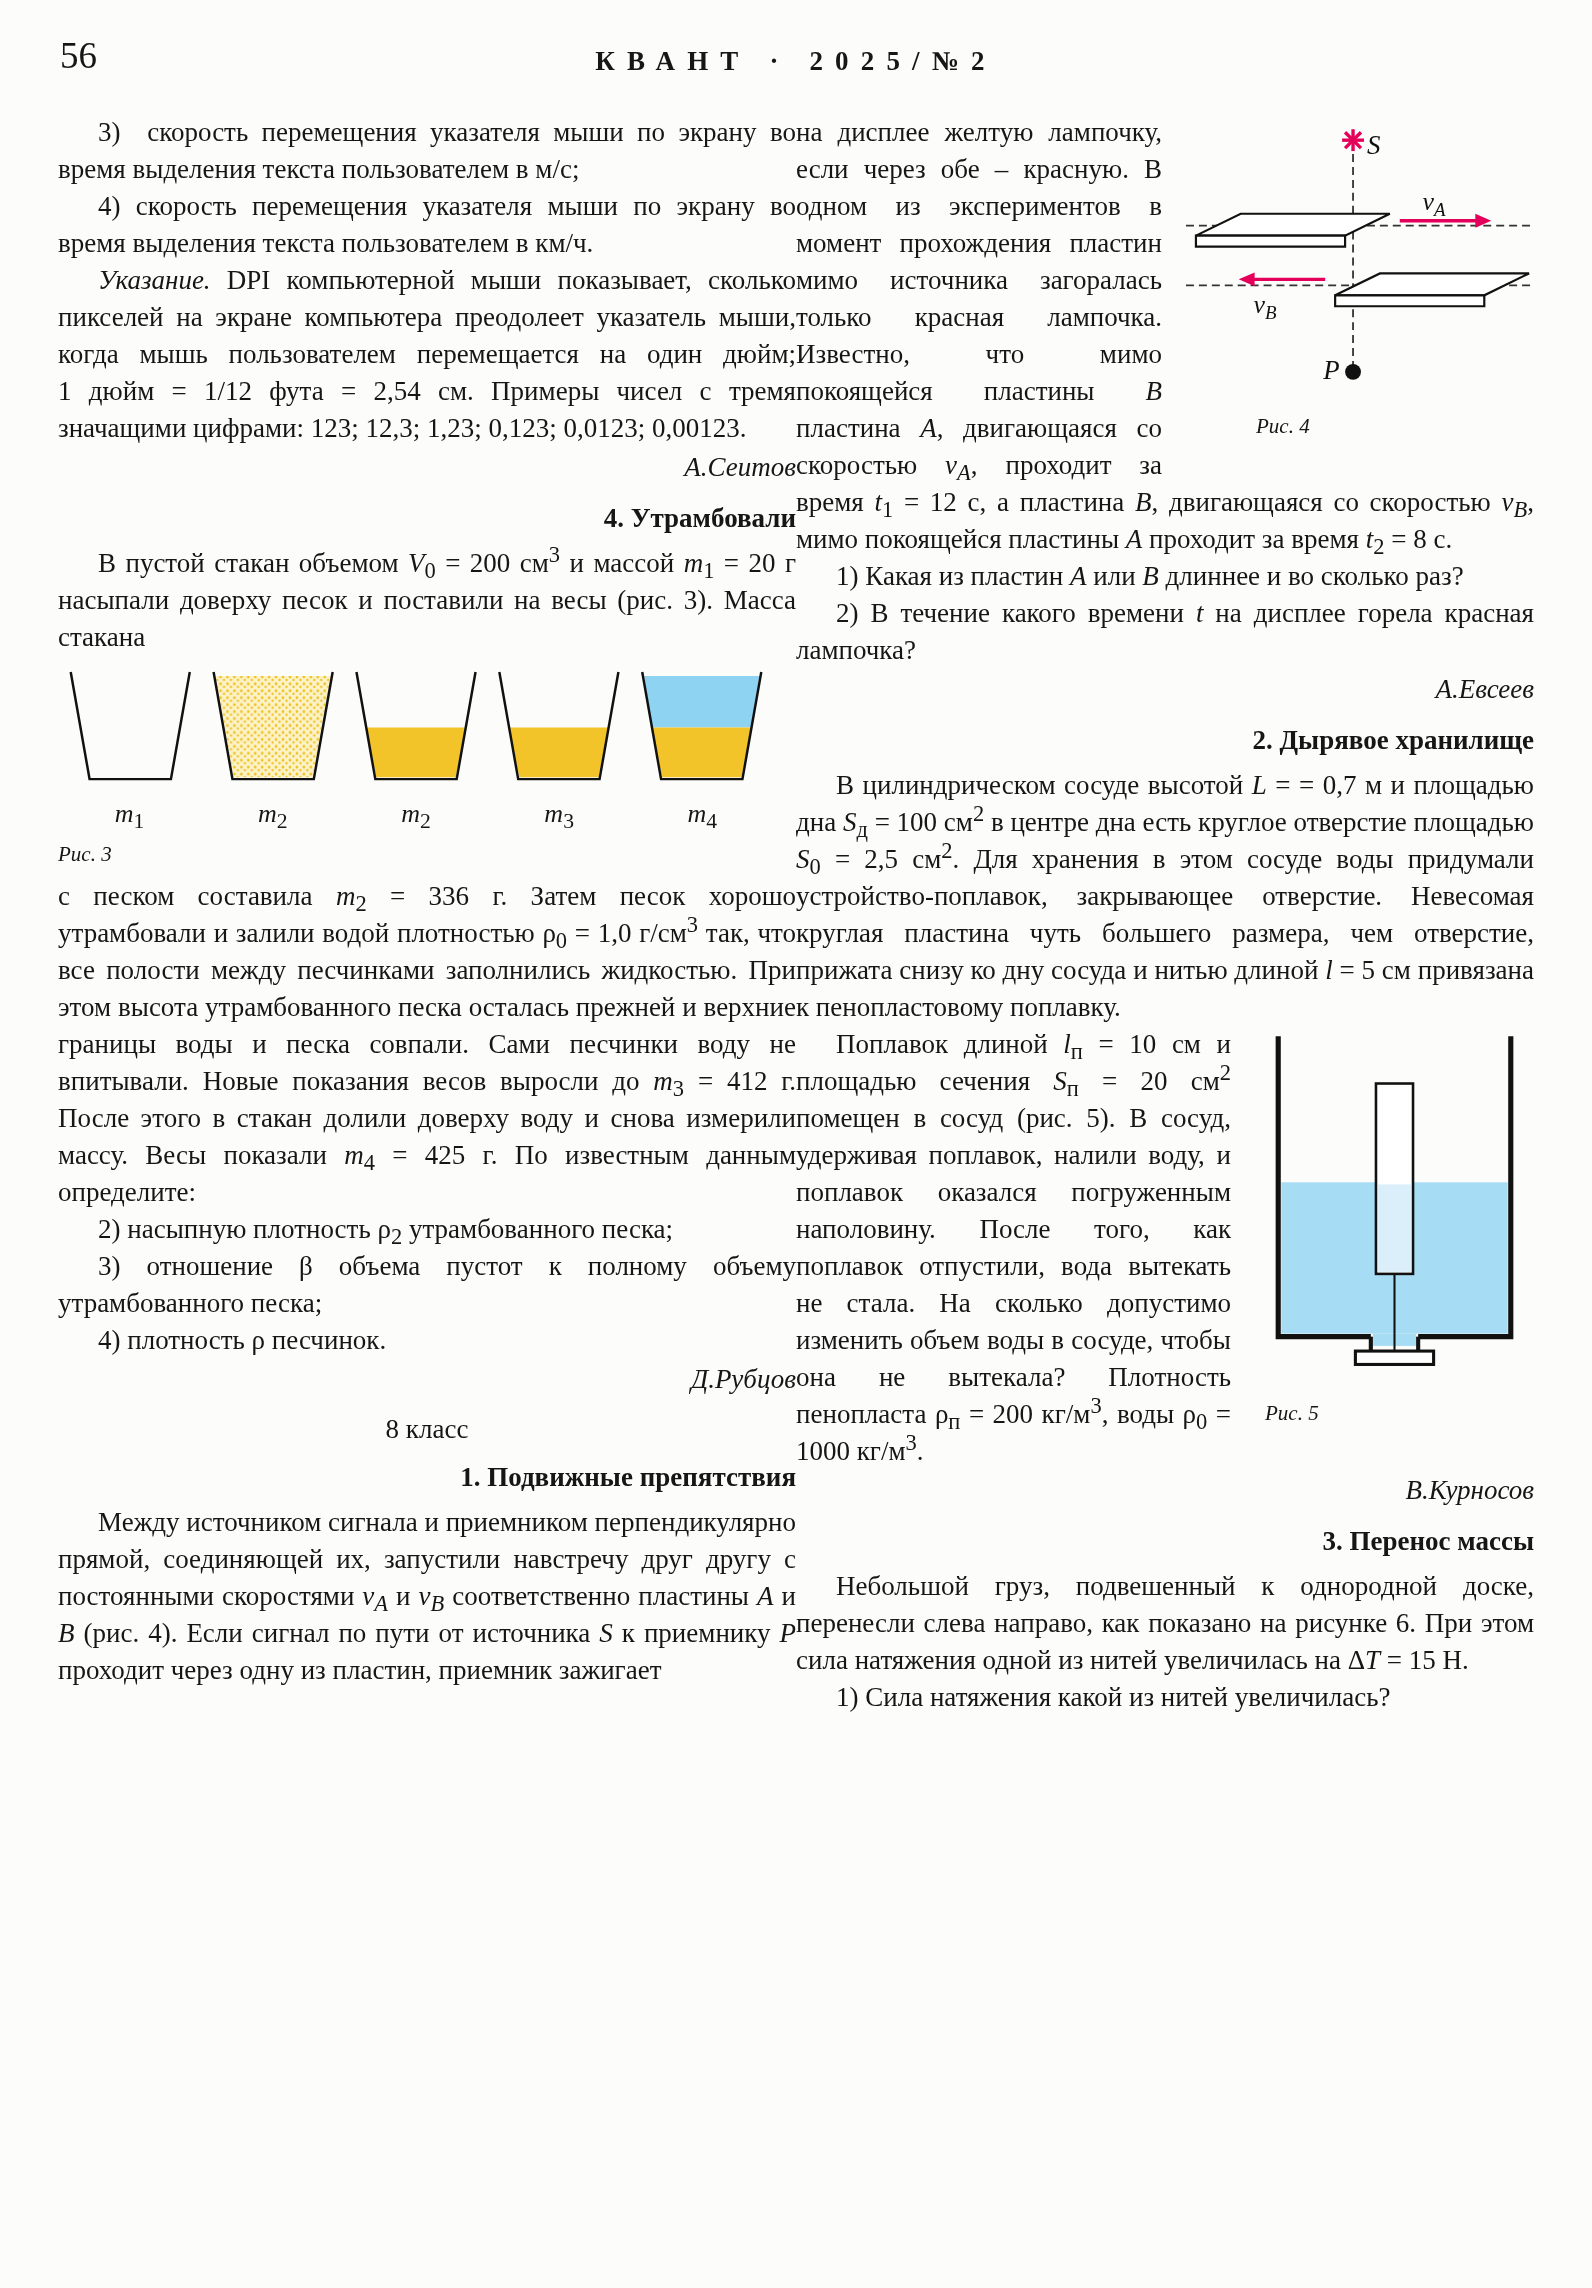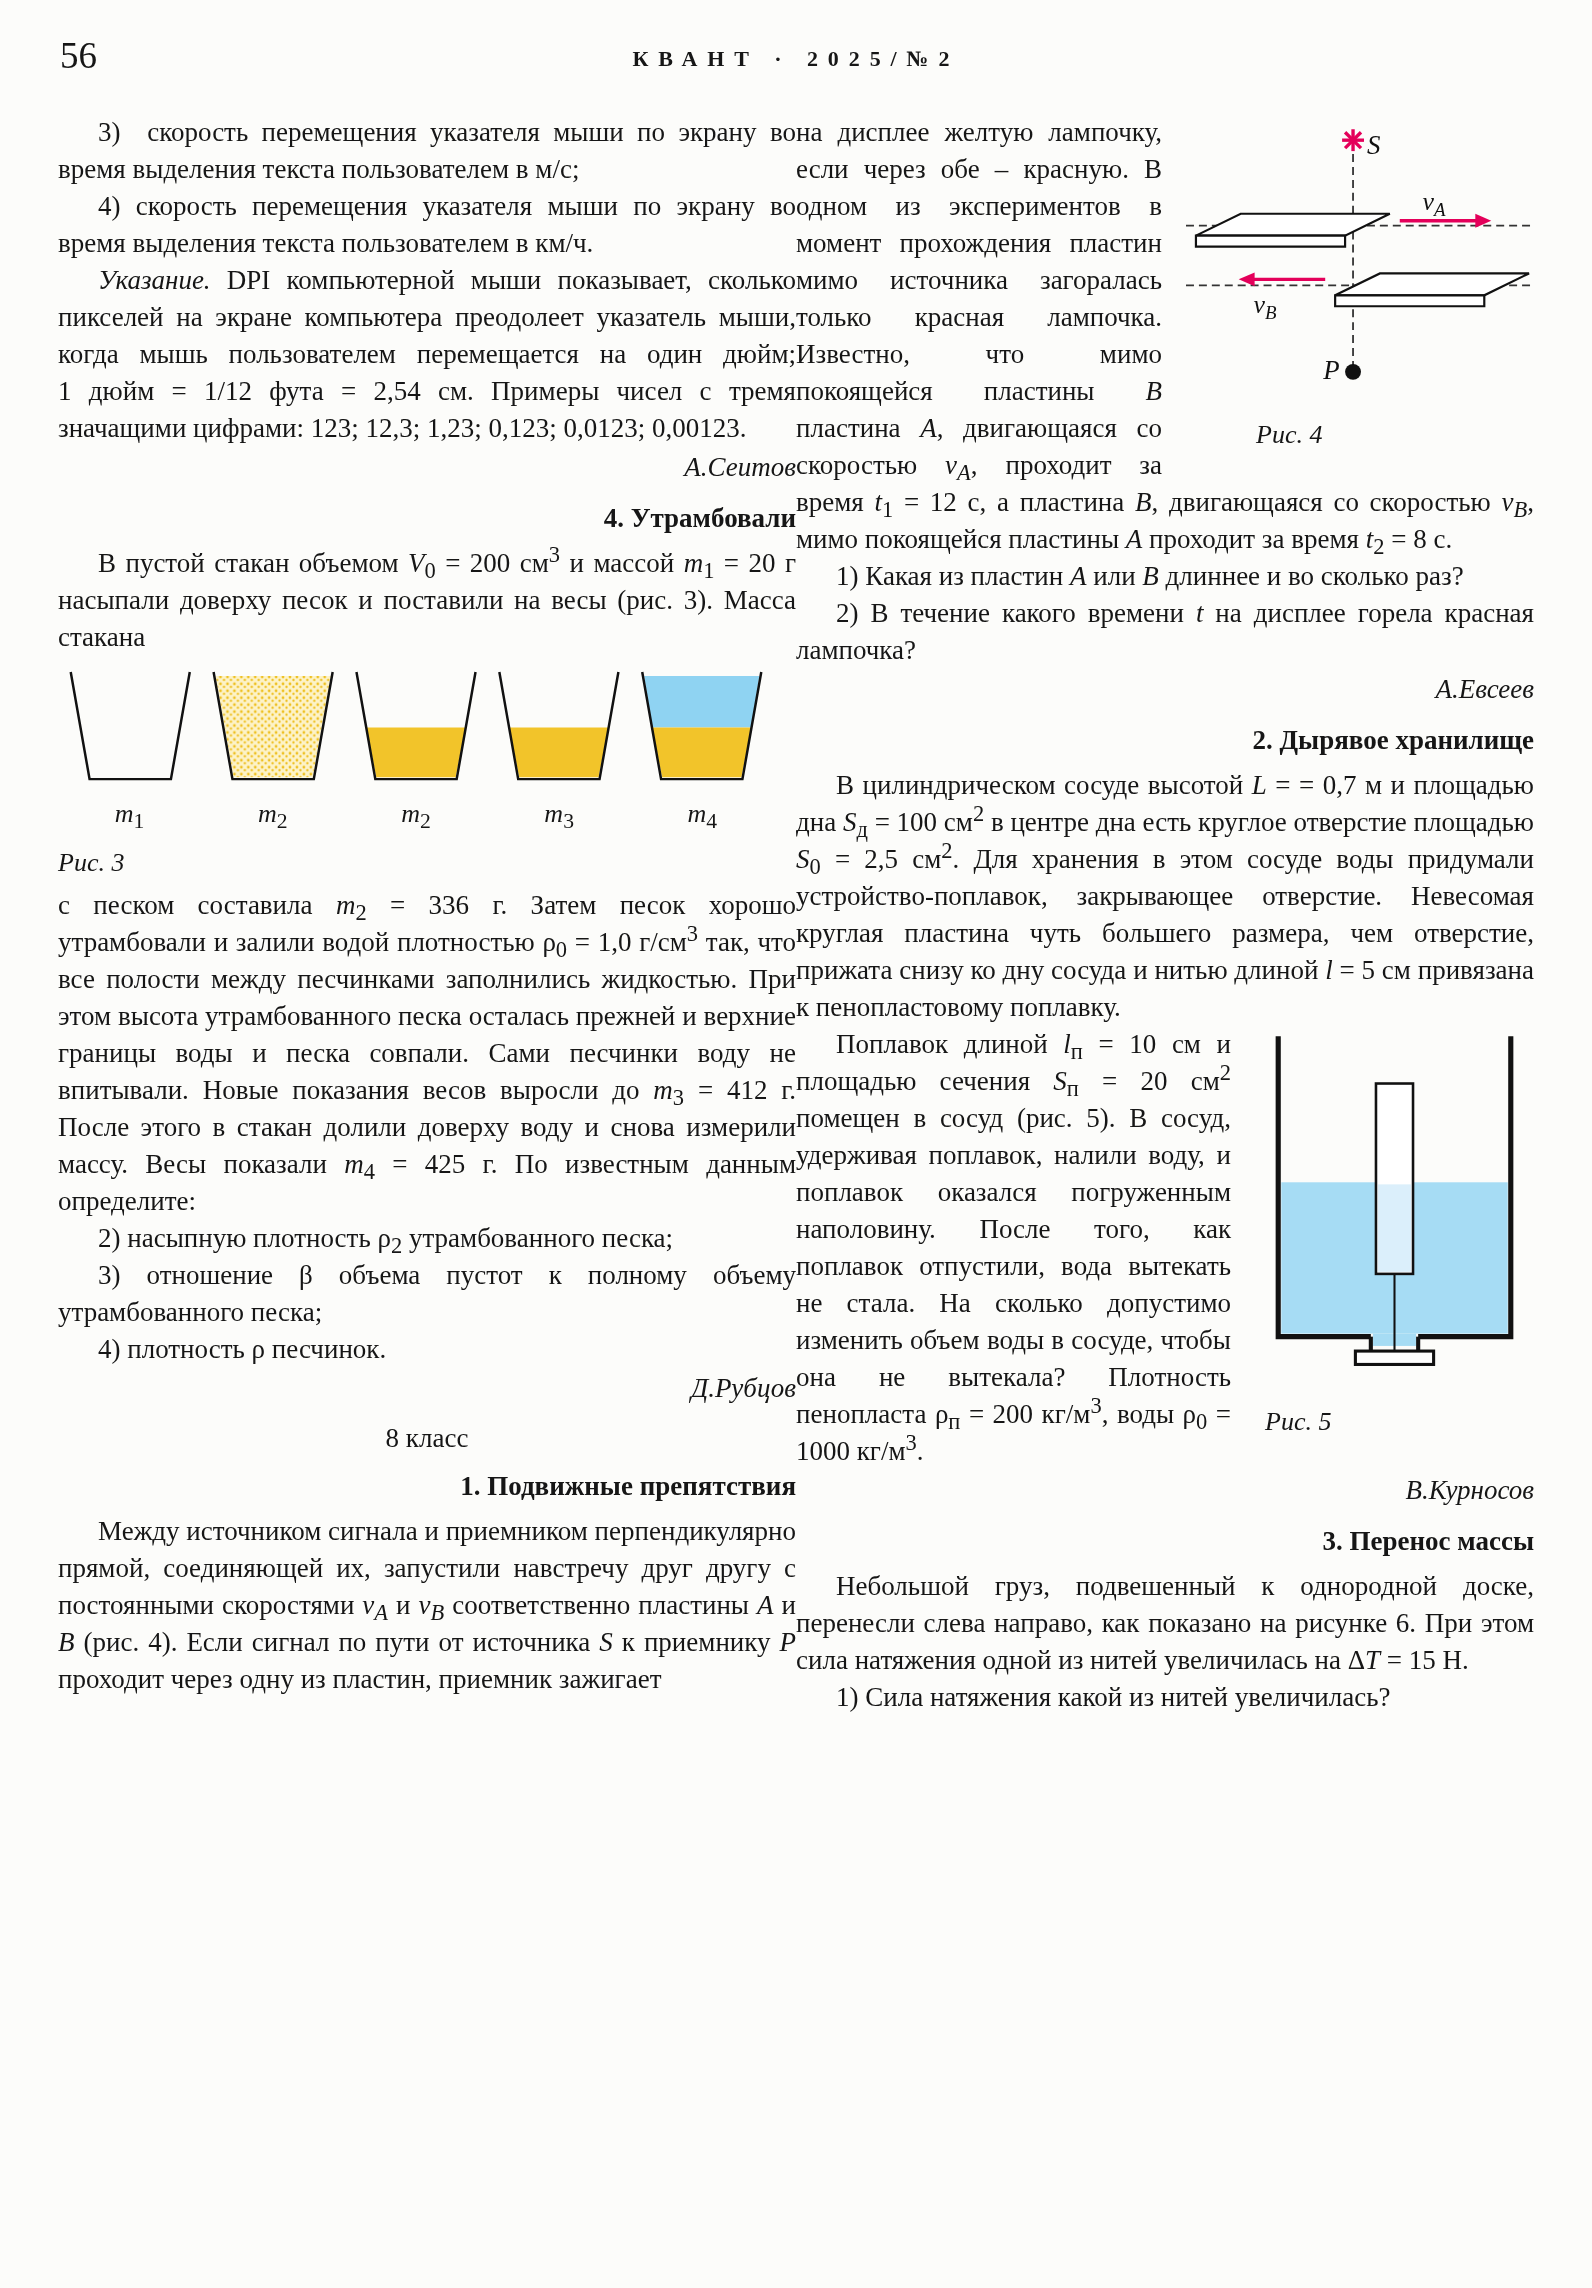--- a/index.html
+++ b/index.html
@@ -12,21 +12,21 @@
   }
   .page {
     width: 1592px; height: 2289px;
     padding: 34px 58px 28px;
     overflow: hidden;
   }
   .page-header { position: relative; height: 58px; margin-bottom: 22px; }
   .page-num { position: absolute; left: 2px; top: 0; font-size: 37px; }
   .journal {
     position: absolute; left: 0; right: 0; top: 12px;
-    text-align: center; font-weight: bold; font-size: 22px;
+    text-align: center; font-weight: bold; font-size: 27px;
     letter-spacing: 0.45em;
   }
   .columns { display: grid; grid-template-columns: 1fr 1fr; }
   .col { min-width: 0; }
   .para {
     margin: 0; text-align: justify; text-indent: 40px;
     font-size: 27px; line-height: 37px;
   }
   .para.cont { text-indent: 0; }
   .sig {
@@ -35,21 +35,21 @@
   }
   .heading {
     font-weight: bold; font-size: 27px; line-height: 37px;
     margin: 14px 0 8px; padding-left: 40px; text-align: right;
   }
   .grade { text-align: center; font-size: 27px; margin: 16px 0 10px; }
   figure { margin: 0; }
   .fig3 { margin: 12px 0 8px; }
   .fig3-labels { display: flex; width: 716px; }
   .fig3-labels span { width: 20%; text-align: center; font-size: 26px; }
-  .fig-caption { font-style: italic; font-size: 26px; line-height: 32px; margin-top: 18px; }
+  .fig-caption { font-style: italic; font-size: 21px; line-height: 32px; margin-top: 9px; }
   .fig-right { float: right; margin: 4px 0 8px 24px; }
   .fig4-caption { padding-left: 70px; }
   .fig5-caption { padding-left: 10px; }
   sub, sup { line-height: 0; }
 </style>
 </head>
 <body>
 
 <div class="page">
 

